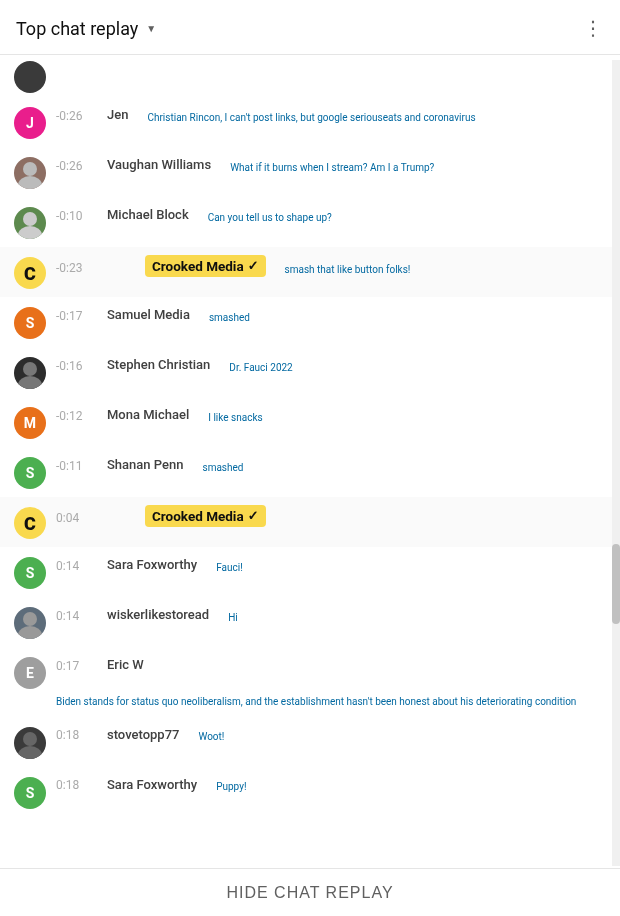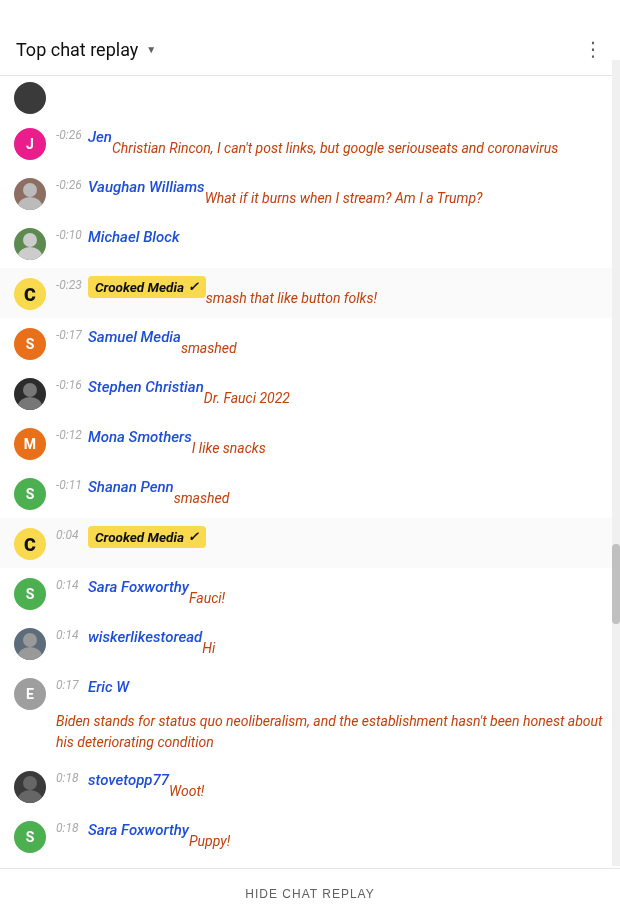--- a/index.html
+++ b/index.html
@@ -11,21 +11,20 @@
       position: relative;
       overflow-x: hidden;
     }
 
     .header {
       display: flex;
       align-items: center;
       justify-content: space-between;
       padding: 16px 16px 14px 16px;
       border-bottom: 1px solid #e5e5e5;
-      margin-top: 21px;
     }
 
     .header-left {
       display: flex;
       align-items: center;
       gap: 8px;
     }
 
     .header-title {
       font-size: 18px;
@@ -76,78 +75,77 @@
 
     .chat-content {
       flex: 1;
       display: flex;
       flex-direction: column;
     }
 
     .chat-line {
       display: flex;
       flex-wrap: wrap;
-      align-items: flex-start;
-      gap: 0;
+      align-items: flex-end;
+      gap: 19px;
       font-size: 13.5px;
       line-height: 1.5;
-      font-style: italic;
     }
 
     .timestamp {
       color: #aaa;
       font-size: 12px;
       min-width: 32px;
       flex-shrink: 0;
     }
 
     .username {
       font-weight: 500;
-      color: #1d4ed8;
-      font-size: 15px;
+      color: #404040;
+      font-size: 13px;
     }
 
     .message-text {
-      color: #c2410c;
-      font-size: 14px;
+      color: #0369a1;
+      font-size: 10px;
       font-weight: 400;
-      margin-top: 12px;
     }
 
     .crooked-badge {
       background: #f9d94e;
       border-radius: 4px;
       padding: 1px 7px;
       font-weight: 700;
       font-size: 13.5px;
       color: #0f0f0f;
       display: inline-flex;
       align-items: center;
       gap: 4px;
       white-space: nowrap;
+      margin-left: 38px;
     }
 
     .checkmark {
       color: #0f0f0f;
       font-size: 13px;
     }
 
     .footer {
       position: absolute;
       bottom: 0;
       left: 0;
       right: 0;
       padding: 14px;
       text-align: center;
       border-top: 1px solid #e5e5e5;
       background: #fff;
     }
 
     .footer-btn {
-      font-size: 12px;
+      font-size: 16px;
       font-weight: 500;
       color: #606060;
       letter-spacing: 1px;
       background: none;
       border: none;
       cursor: pointer;
     }
 
     .scrollbar-track {
       position: absolute;
@@ -226,20 +224,21 @@
     <div class="avatar" style="background:#5d8a4e; overflow:hidden; border-radius:50%;">
       <svg viewBox="0 0 32 32" width="32" height="32">
           <circle cx="16" cy="12" r="7" fill="#ccc"></circle>
           <ellipse cx="16" cy="28" rx="12" ry="9" fill="#ccc"></ellipse>
         </svg>
     </div>
     <div class="chat-content">
       <div class="chat-line">
         <span class="timestamp">-0:10</span>
         <span class="username">Michael Block</span>
+        <span class="message-text">Can you tell us to shape up?</span>
       </div>
     </div>
   </div>
 
   <div class="chat-item" style="background:#fafafa;">
     <div class="avatar avatar-crooked" style="background:#f9d94e; font-size:18px; font-weight:900; color:#0f0f0f; display:flex; align-items:center; justify-content:center; width:32px; height:32px; border-radius:50%;">C</div>
     <div class="chat-content">
       <div class="chat-line">
         <span class="timestamp">-0:23</span>
         <span class="crooked-badge">Crooked Media <span class="checkmark">✓</span></span>
@@ -273,21 +272,21 @@
         <span class="message-text">Dr. Fauci 2022</span>
       </div>
     </div>
   </div>
 
   <div class="chat-item">
     <div class="avatar" style="background:#e8701a; display:flex; align-items:center; justify-content:center; font-size:14px; font-weight:bold; color:#fff; border-radius:50%;">M</div>
     <div class="chat-content">
       <div class="chat-line">
         <span class="timestamp">-0:12</span>
-        <span class="username">Mona Smothers</span>
+        <span class="username">Mona Michael</span>
         <span class="message-text">I like snacks</span>
       </div>
     </div>
   </div>
 
   <div class="chat-item">
     <div class="avatar" style="background:#4caf50; display:flex; align-items:center; justify-content:center; font-size:14px; font-weight:bold; color:#fff; border-radius:50%;">S</div>
     <div class="chat-content">
       <div class="chat-line">
         <span class="timestamp">-0:11</span>

